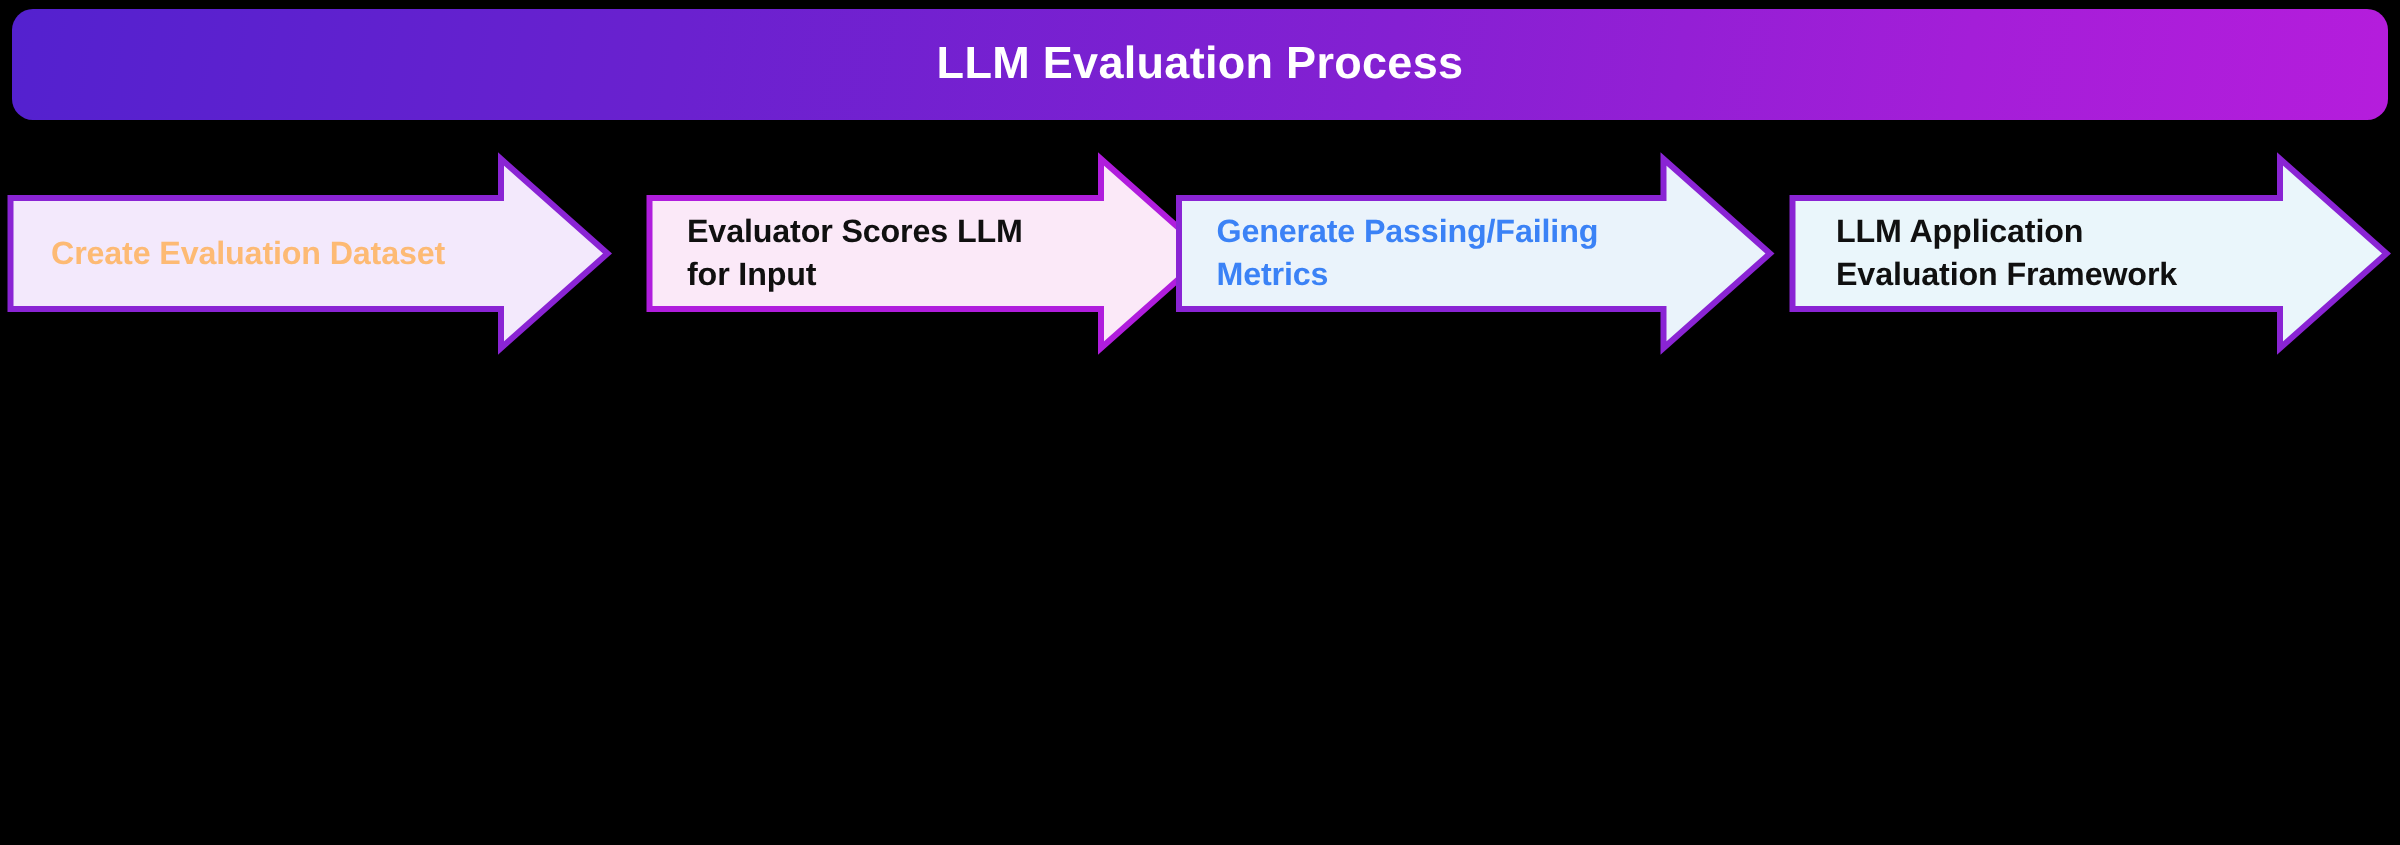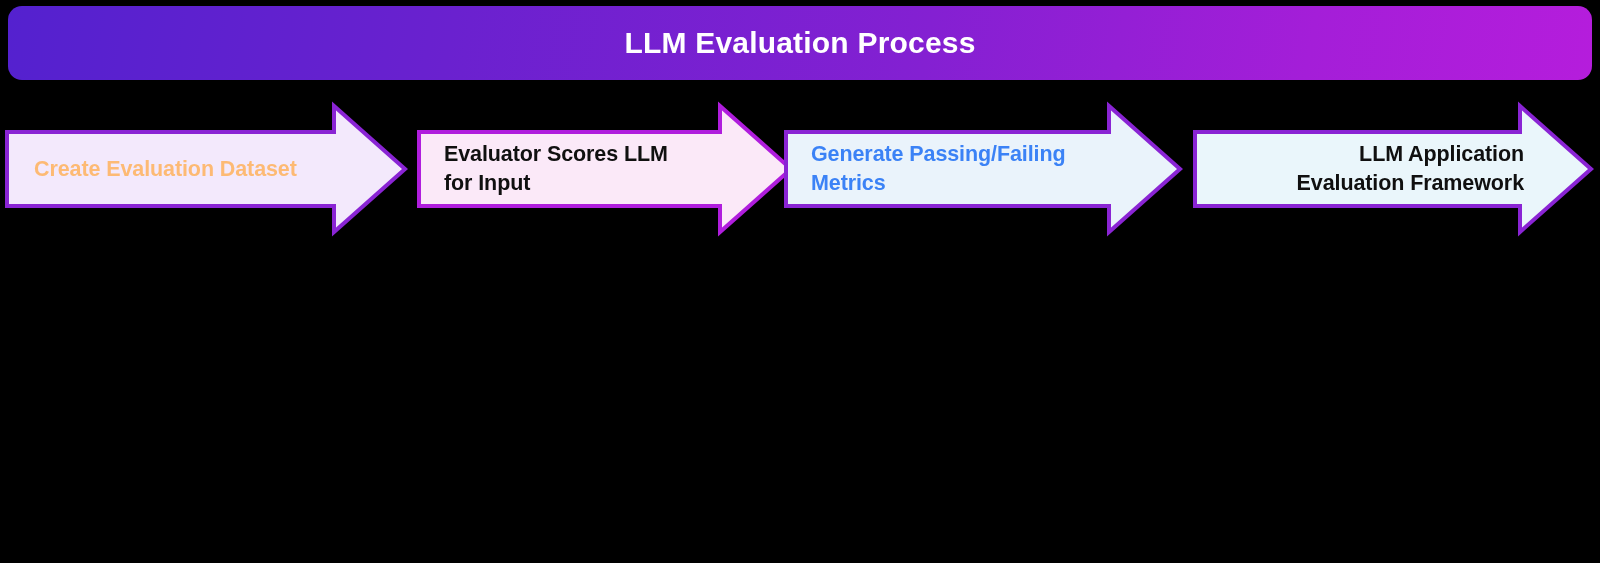--- a/index.html
+++ b/index.html
@@ -64,28 +64,28 @@
     color: #101010;
     font-size: 21.5px;
     font-weight: bold;
     line-height: 1.33;
     letter-spacing: -0.1px;
     pointer-events: none;
     white-space: pre-line;
   }
 
   #arrow-1 { left: 4px;    width: 404px; }
-  #arrow-2 { left: 416px;  width: 378px; }
+  #arrow-2 { left: 430px;  width: 378px; }
   #arrow-3 { left: 783px;  width: 400px; }
   #arrow-4 { left: 1192px; width: 402px; }
 
   #arrow-1 .flow-arrow-label { left: 30px;  width: 300px; }
   #arrow-2 .flow-arrow-label { left: 28px;  width: 290px; }
   #arrow-3 .flow-arrow-label { left: 28px;  width: 320px; }
-  #arrow-4 .flow-arrow-label { left: 32px;  width: 300px; text-align: right; }
+  #arrow-4 .flow-arrow-label { left: 32px;  width: 300px; }
 </style>
 </head>
 <body>
 
 <div id="canvas" style="background: rgb(0, 0, 0);">
 
   <div id="header-banner" style="background: linear-gradient(100deg, rgb(84, 33, 207) 0%, rgb(106, 33, 207) 28%, rgb(132, 32, 210) 58%, rgb(164, 30, 216) 82%, rgb(181, 29, 220) 100%);">
     <div id="header-title" style="color: rgb(255, 255, 255);">LLM Evaluation Process</div>
   </div>
 

